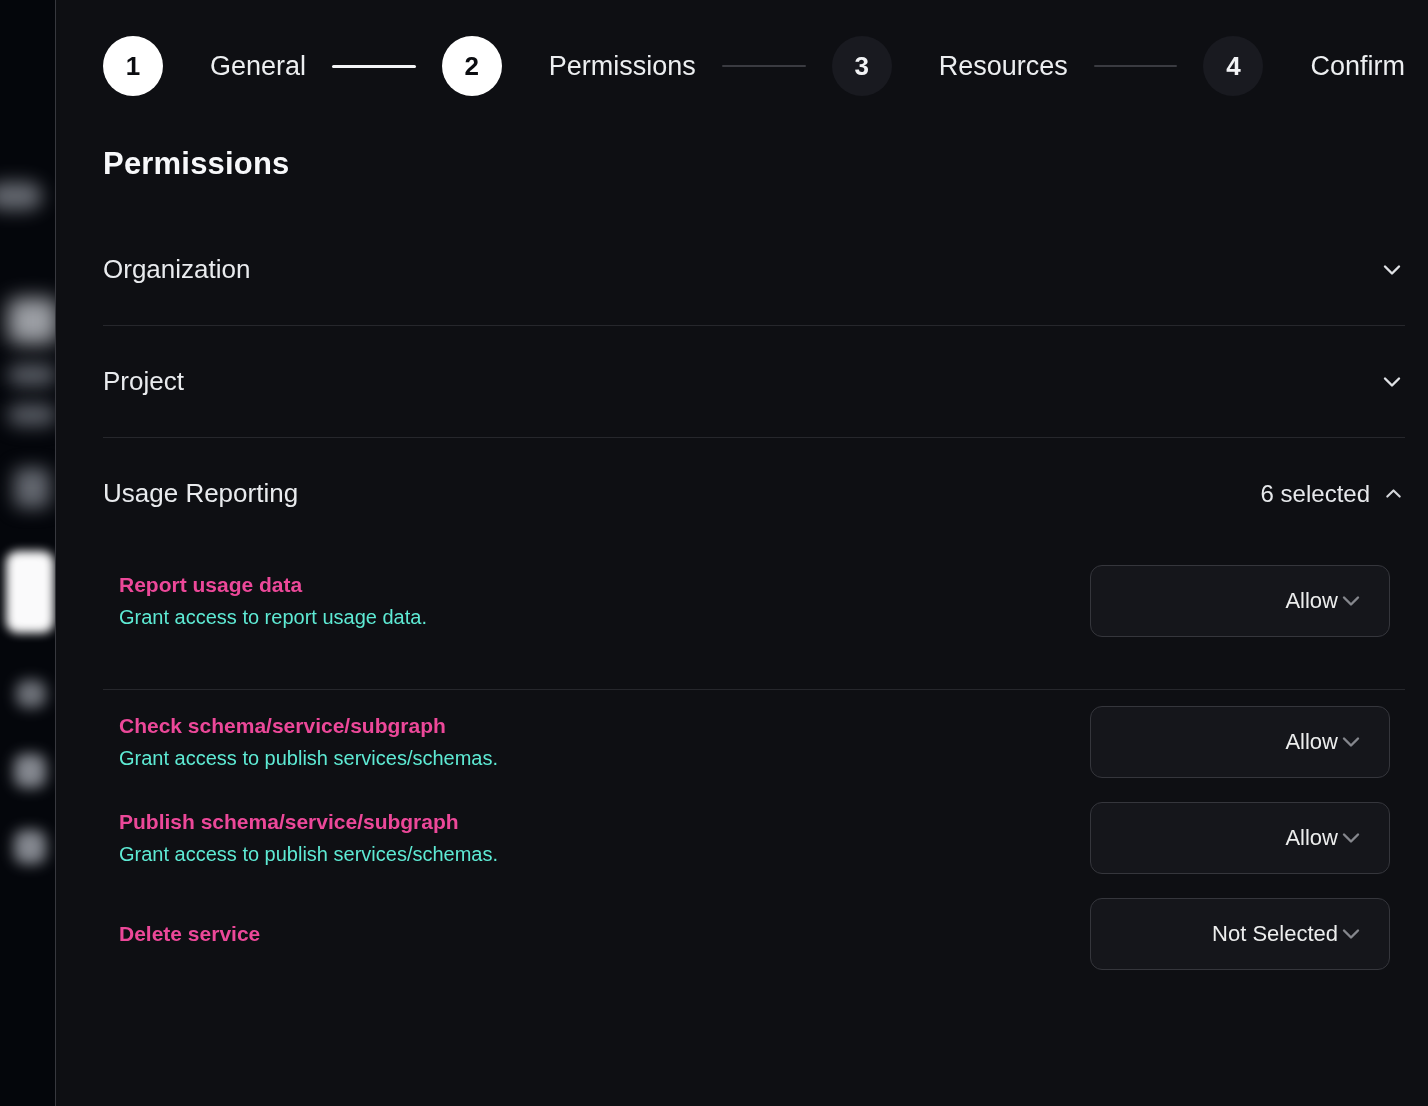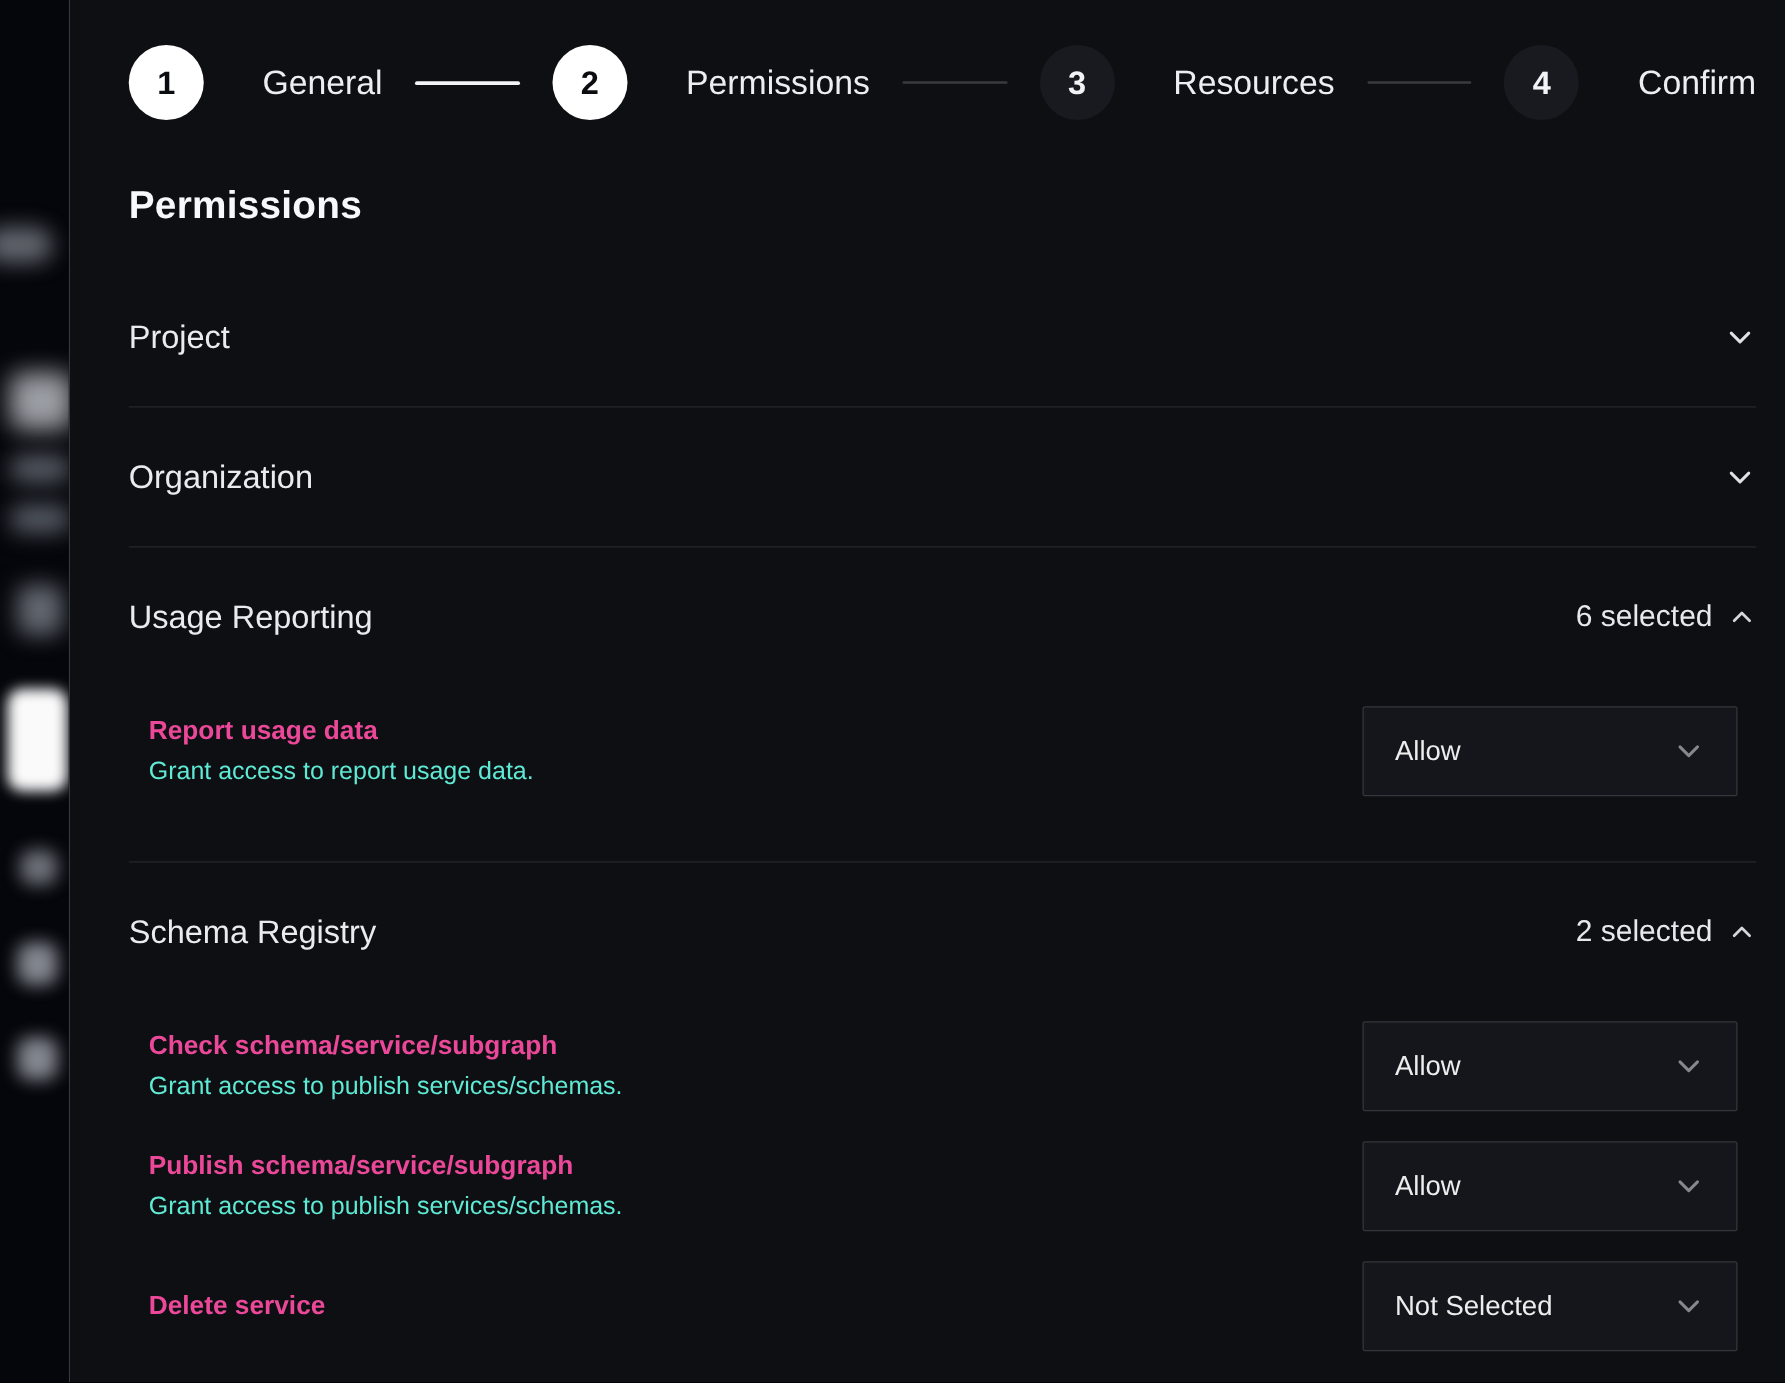--- a/index.html
+++ b/index.html
@@ -76,23 +76,23 @@
   .chev-count { color: #d4d6da; }
 
   .section-items { padding: 16px 15px 52px 16px; display: flex; flex-direction: column; gap: 24px; }
   .perm-item { display: flex; align-items: center; justify-content: space-between; }
   .perm-text { display: flex; flex-direction: column; gap: 9px; }
   .perm-title { font-size: 21px; font-weight: 700; color: #ec4899; }
   .perm-desc { font-size: 20px; color: #5eead4; }
 
   .perm-select {
     width: 300px; height: 72px; flex: 0 0 300px;
-    border: 1px solid #35363c; border-radius: 2px;
+    border: 1px solid #35363c; border-radius: 12px;
     background: #15161b;
-    display: flex; align-items: center; justify-content: space-between;
+    display: flex; align-items: center; justify-content: flex-end;
     padding: 12px 25px; cursor: pointer;
   }
   .perm-select-value { font-size: 22px; color: #eceded; }
   .chev-select { color: #85878d; }
 </style>
 </head>
 <body>
 
 <svg width="0" height="0" style="position:absolute">
   <defs>
@@ -142,32 +142,32 @@
         <div class="step-label">Confirm</div>
       </div>
     </div>
 
     <h1 class="page-title">Permissions</h1>
 
     <div class="sections">
 
       <div class="section">
         <div class="section-header">
-          <span class="section-title">Project</span>
+          <span class="section-title">Organization</span>
           <span class="section-meta">
             <svg class="chev chev-section" width="26" height="26" viewBox="0 0 26 26">
                 <use href="#chevdown"></use>
               </svg>
           </span>
         </div>
       </div>
 
       <div class="section">
         <div class="section-header">
-          <span class="section-title">Organization</span>
+          <span class="section-title">Project</span>
           <span class="section-meta">
             <svg class="chev chev-section" width="26" height="26" viewBox="0 0 26 26">
                 <use href="#chevdown"></use>
               </svg>
           </span>
         </div>
       </div>
 
       <div class="section">
         <div class="section-header">
@@ -189,29 +189,20 @@
               <span class="perm-select-value">Allow</span>
               <svg class="chev chev-select" width="26" height="26" viewBox="0 0 26 26">
                   <use href="#chevdown"></use>
                 </svg>
             </div>
           </div>
         </div>
       </div>
 
       <div class="section">
-        <div class="section-header">
-          <span class="section-title">Schema Registry</span>
-          <span class="section-meta">
-            <span class="selected-count">2 selected</span>
-            <svg class="chev chev-count" width="23" height="23" viewBox="0 0 26 26">
-                <use href="#chevup"></use>
-              </svg>
-          </span>
-        </div>
         <div class="section-items">
           <div class="perm-item">
             <div class="perm-text">
               <span class="perm-title">Check schema/service/subgraph</span>
               <span class="perm-desc">Grant access to publish services/schemas.</span>
             </div>
             <div class="perm-select">
               <span class="perm-select-value">Allow</span>
               <svg class="chev chev-select" width="26" height="26" viewBox="0 0 26 26">
                   <use href="#chevdown"></use>

